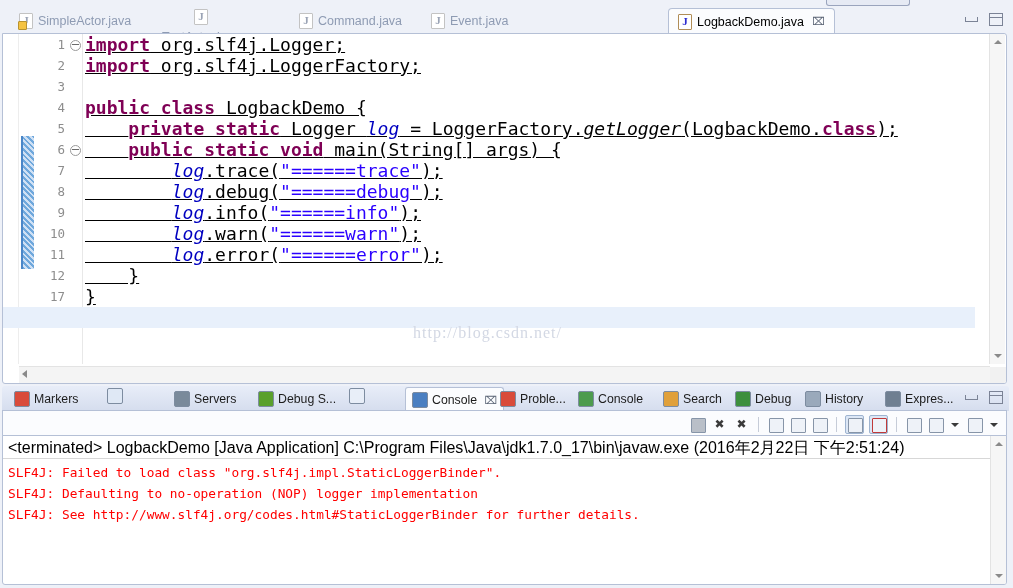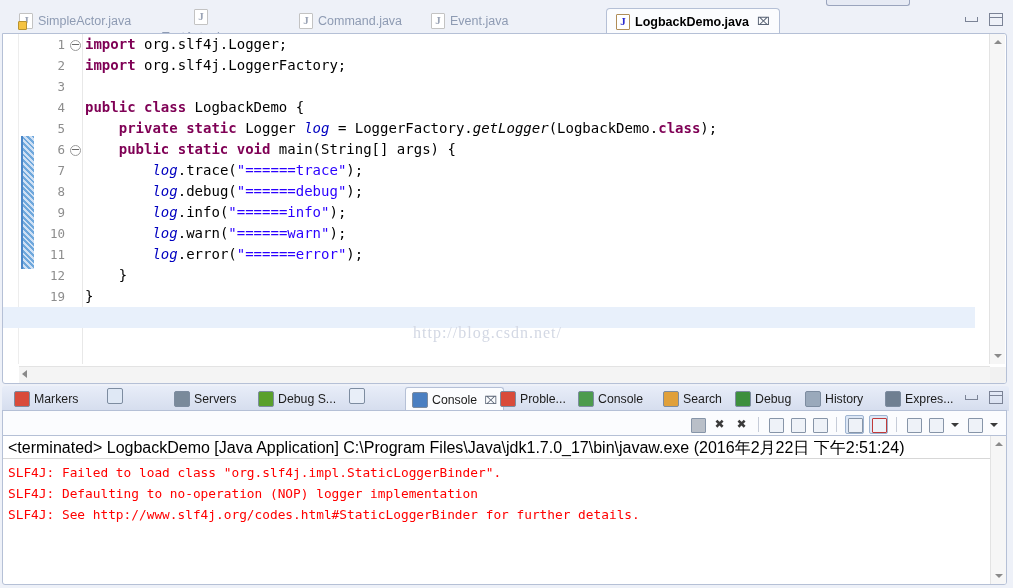--- a/index.html
+++ b/index.html
@@ -121,23 +121,24 @@
   .fold{
     display:inline-block;width:9px;height:9px;border:1px solid #9a9a9a;
     border-radius:50%;position:relative;vertical-align:middle;background:#fff;
   }
   .fold:before{
     content:"";position:absolute;left:1px;right:1px;top:3px;height:1px;background:#6b6b6b;
   }
   #code{
     position:absolute;left:82px;top:0;width:880px;height:330px;
     font-family:"DejaVu Sans Mono", monospace;
-    font-size:14px;
+    font-size:18px;
     color:#000;
     white-space:pre;
+    text-decoration:underline;
   }
   .cl{height:21px;line-height:21px;}
   .cl.cur{background:#e8f0fb;width:890px;margin-left:-82px;padding-left:82px;box-sizing:content-box;}
   .kw{color:#7f0055;font-weight:bold;}
   .str{color:#2a00ff;}
   .fld{color:#0000c0;font-style:italic;}
   .mth{color:#000;font-style:italic;}
   #watermark{
     position:absolute;left:410px;top:290px;
     font-family:"Liberation Serif", serif;
@@ -246,21 +247,21 @@
         <span>TestActor.java</span>
       </div>
       <div class="etab inactive" style="left: 288px;">
         <span class="ico-java"></span>
         <span>Command.java</span>
       </div>
       <div class="etab inactive" style="left: 420px;">
         <span class="ico-java"></span>
         <span>Event.java</span>
       </div>
-      <div class="etab active" style="left: 604px; font-weight: bold;">
+      <div class="etab active" style="left: 666px;">
         <span class="ico-java"></span>
         <span>LogbackDemo.java</span>
         <span class="tab-close">⌧</span>
       </div>
     </div>
 
   <div class="win-btns">
     <div class="btn-min"></div>
     <div class="btn-max"></div>
   </div>
@@ -281,21 +282,21 @@
         <div class="gl">3</div>
         <div class="gl">4</div>
         <div class="gl">5</div>
         <div class="gl">6</div>
         <div class="gl">7</div>
         <div class="gl">8</div>
         <div class="gl">9</div>
         <div class="gl">10</div>
         <div class="gl">11</div>
         <div class="gl">12</div>
-        <div class="gl">19</div>
+        <div class="gl">17</div>
         <div class="gl">14</div>
       </div>
     <div id="fold-col">
         <div class="fl"><span class="fold"></span></div>
         <div class="fl"></div>
         <div class="fl"></div>
         <div class="fl"></div>
         <div class="fl"></div>
         <div class="fl"><span class="fold"></span></div>
         <div class="fl"></div>

